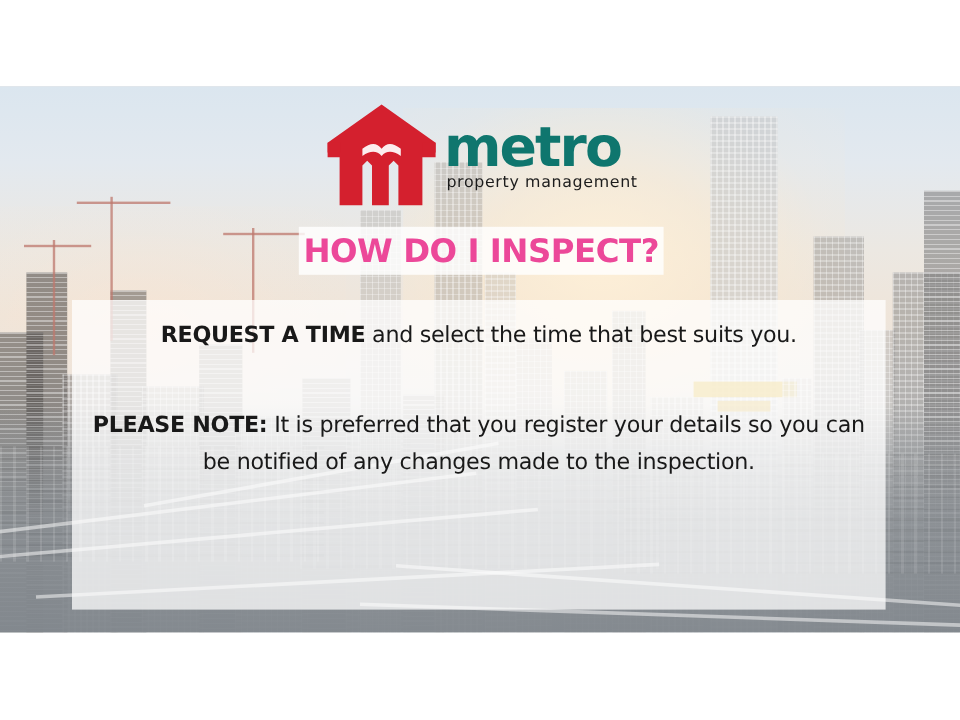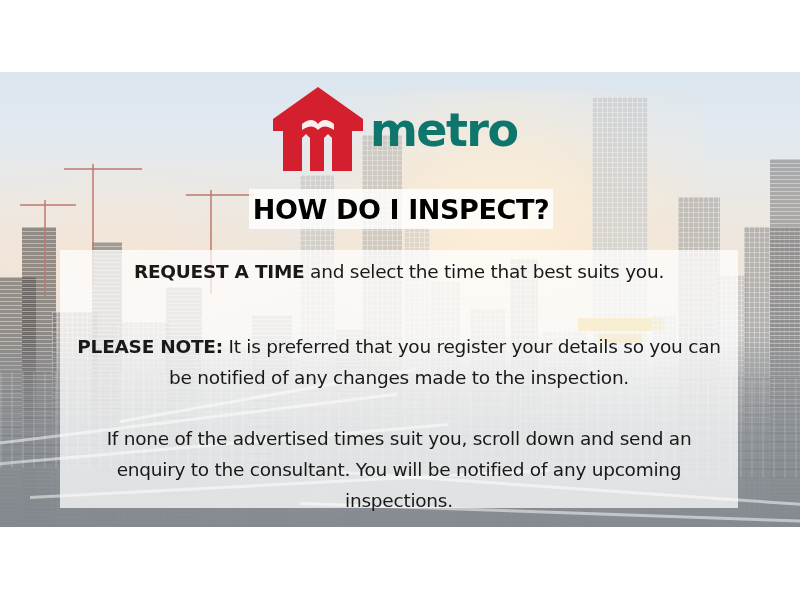--- a/index.html
+++ b/index.html
@@ -200,31 +200,31 @@
     background: rgba(255,255,255,0.82);
     display: flex;
     align-items: center;
     justify-content: center;
   }
   #headline-text {
     font-family: "DejaVu Sans", sans-serif;
     font-weight: 700;
     font-size: 27px;
     letter-spacing: -0.4px;
-    color: #000000;
+    color: #ec4899;
     white-space: nowrap;
   }
 
   
   #body-copy {
     position: absolute;
     left: 60px;
     top: 250px;
     width: 678px;
-    padding: 0 14px;
+    padding: 8px 14px;
     text-align: center;
     color: #191919;
     font-family: "DejaVu Sans", sans-serif;
   }
   .para {
     font-size: 18.5px;
     line-height: 31px;
     letter-spacing: -0.25px;
   }
   .para b { font-weight: 700; }
@@ -332,36 +332,34 @@
         Q40 30 46 38
         Q52 30 62 38
         L62 44
         Q52 37 46 44
         Q40 37 30 44
         Z"></path>
     </svg>
 
     <div id="logo-words">
       <div id="logo-wordmark">metro</div>
+      <div id="logo-tagline">property management</div>
     </div>
   </div>
 
   <div id="headline-box">
     <span id="headline-text">HOW DO I INSPECT?</span>
   </div>
 
   <div id="body-copy">
 
     <p class="para" id="para-1">
       <b>REQUEST A TIME</b><span> and select the time that best suits you.</span>
     </p>
 
     <p class="para" id="para-2">
       <b>PLEASE NOTE:</b><span> It is preferred that you register your details so you can be notified of any changes made to the inspection.</span>
     </p>
 
-    <p class="para" id="para-3">
-      <span>If none of the advertised times suit you, scroll down and send an enquiry to the consultant. You will be notified of any upcoming inspections.</span>
-    </p>
 
   </div>
 
 </div>
 
 </body></html>

